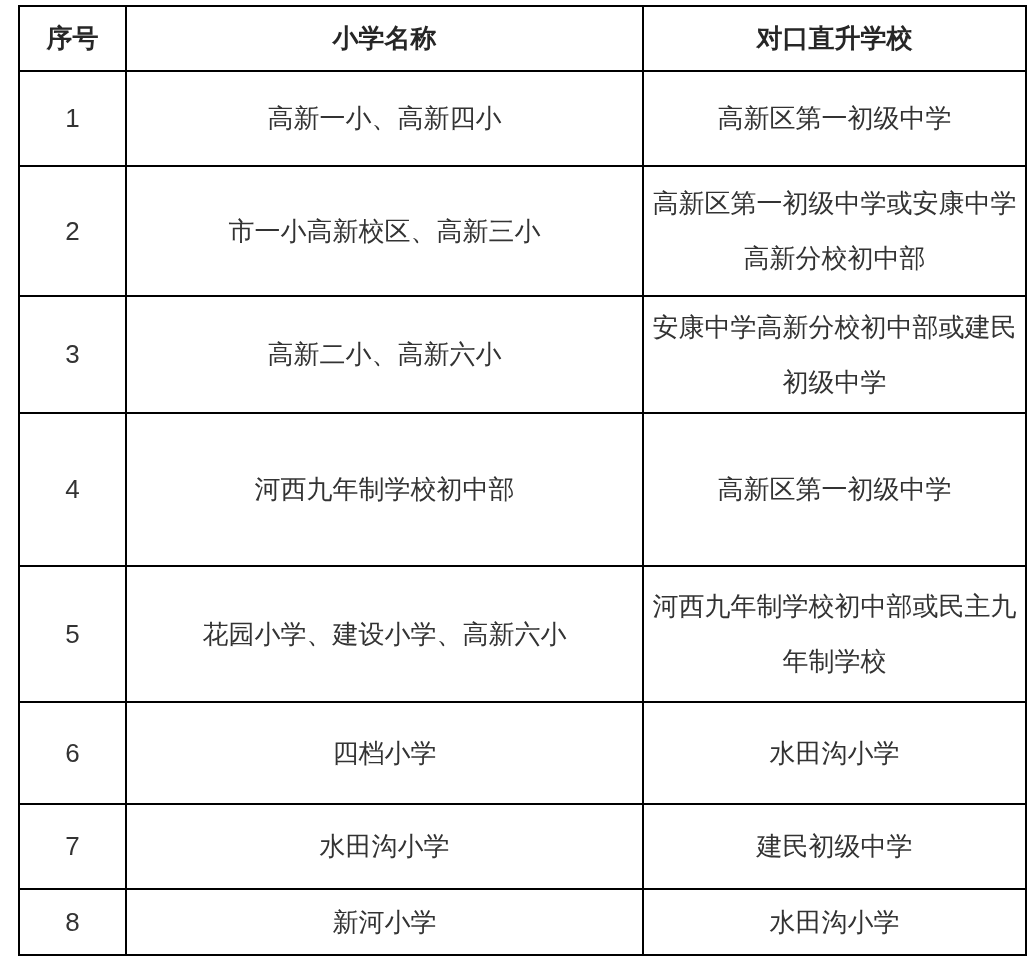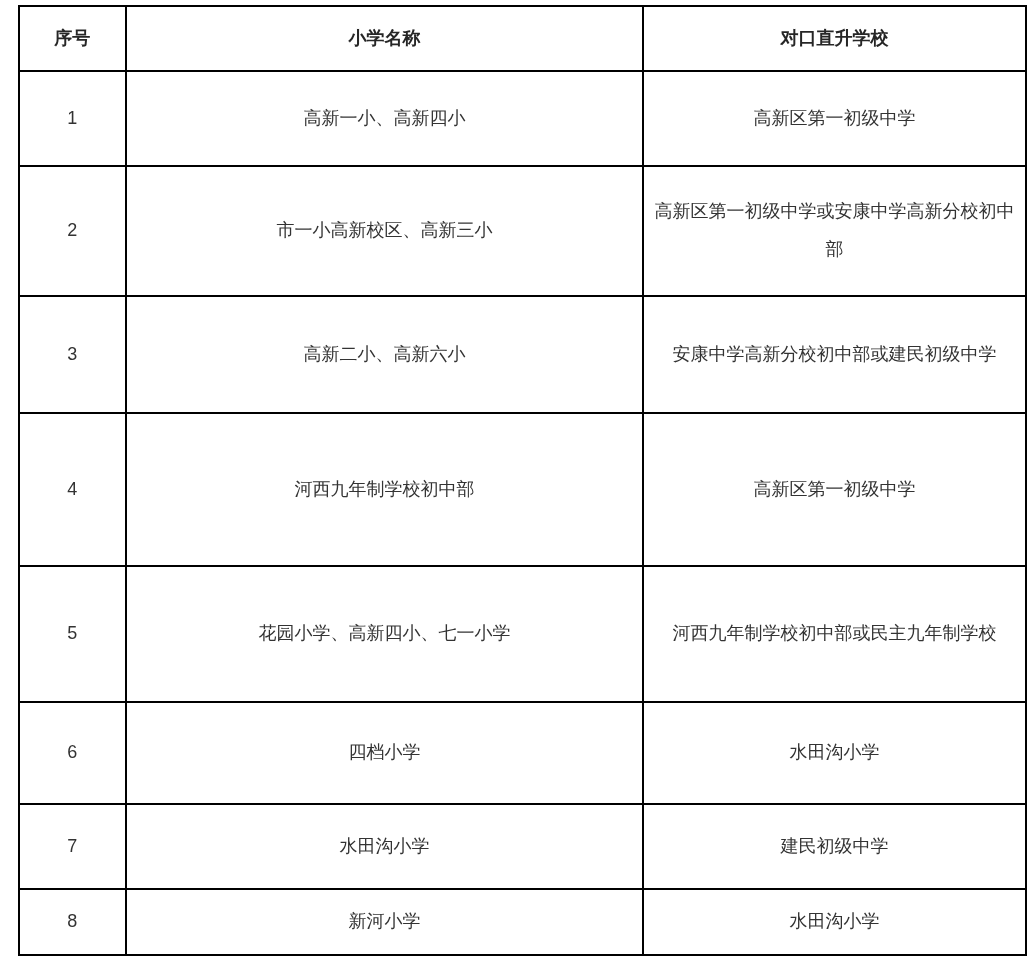--- a/index.html
+++ b/index.html
@@ -25,21 +25,21 @@
     table-layout: fixed;
   }
   col.c-index  { width: 107px; }
   col.c-school { width: 519px; }
   col.c-target { width: 384px; }
   table.promotion th,
   table.promotion td {
     border: 2px solid #000000;
     text-align: center;
     vertical-align: middle;
-    font-size: 18px;
+    font-size: 26px;
     line-height: 2.1;
     padding: 2px 4px;
     color: #333333;
     word-break: break-all;
   }
   table.promotion th {
     font-weight: bold;
     color: #262626;
   }
   tr.r-head { height: 65px; }
@@ -85,21 +85,21 @@
         <td>高新二小、高新六小</td>
         <td>安康中学高新分校初中部或建民初级中学</td>
       </tr>
       <tr class="r-3">
         <td>4</td>
         <td>河西九年制学校初中部</td>
         <td>高新区第一初级中学</td>
       </tr>
       <tr class="r-4">
         <td>5</td>
-        <td>花园小学、高新四小、七一小学</td>
+        <td>花园小学、建设小学、高新六小</td>
         <td>河西九年制学校初中部或民主九年制学校</td>
       </tr>
       <tr class="r-5">
         <td>6</td>
         <td>四档小学</td>
         <td>水田沟小学</td>
       </tr>
       <tr class="r-6">
         <td>7</td>
         <td>水田沟小学</td>

